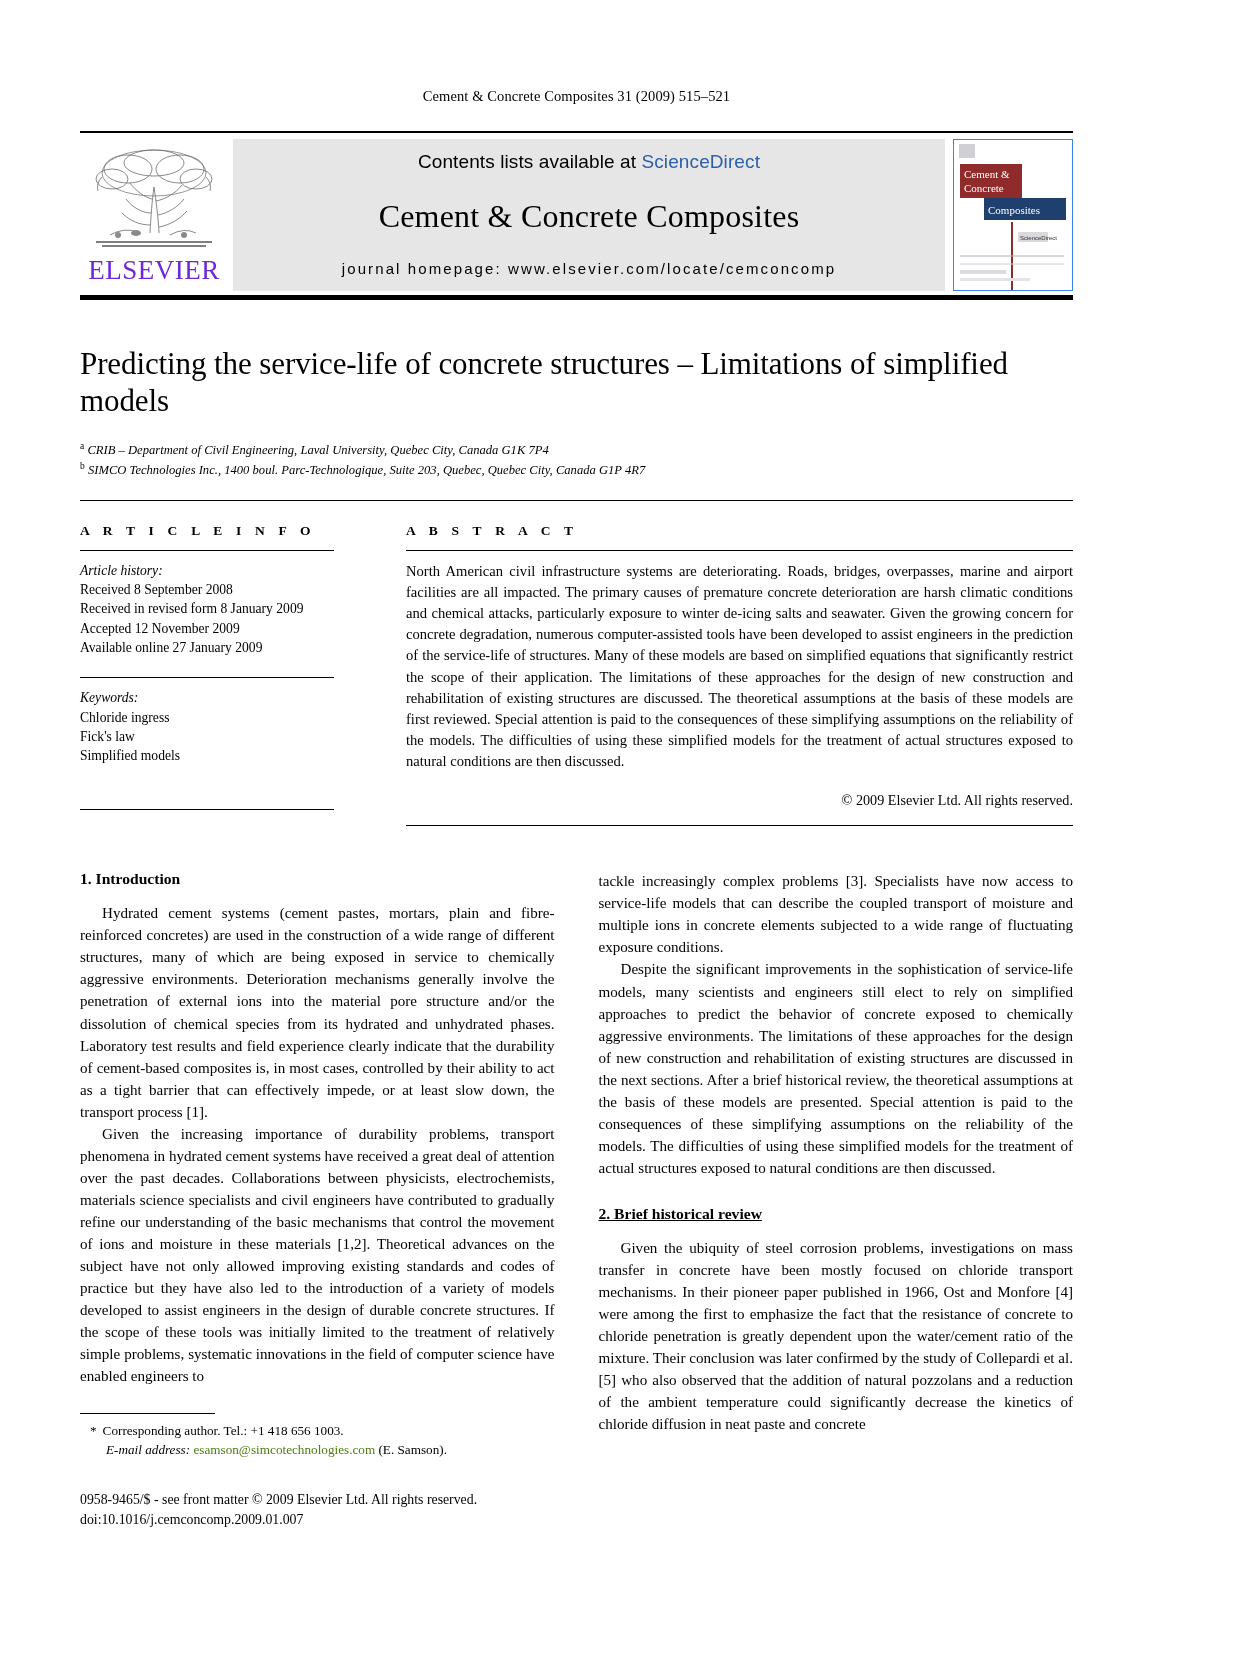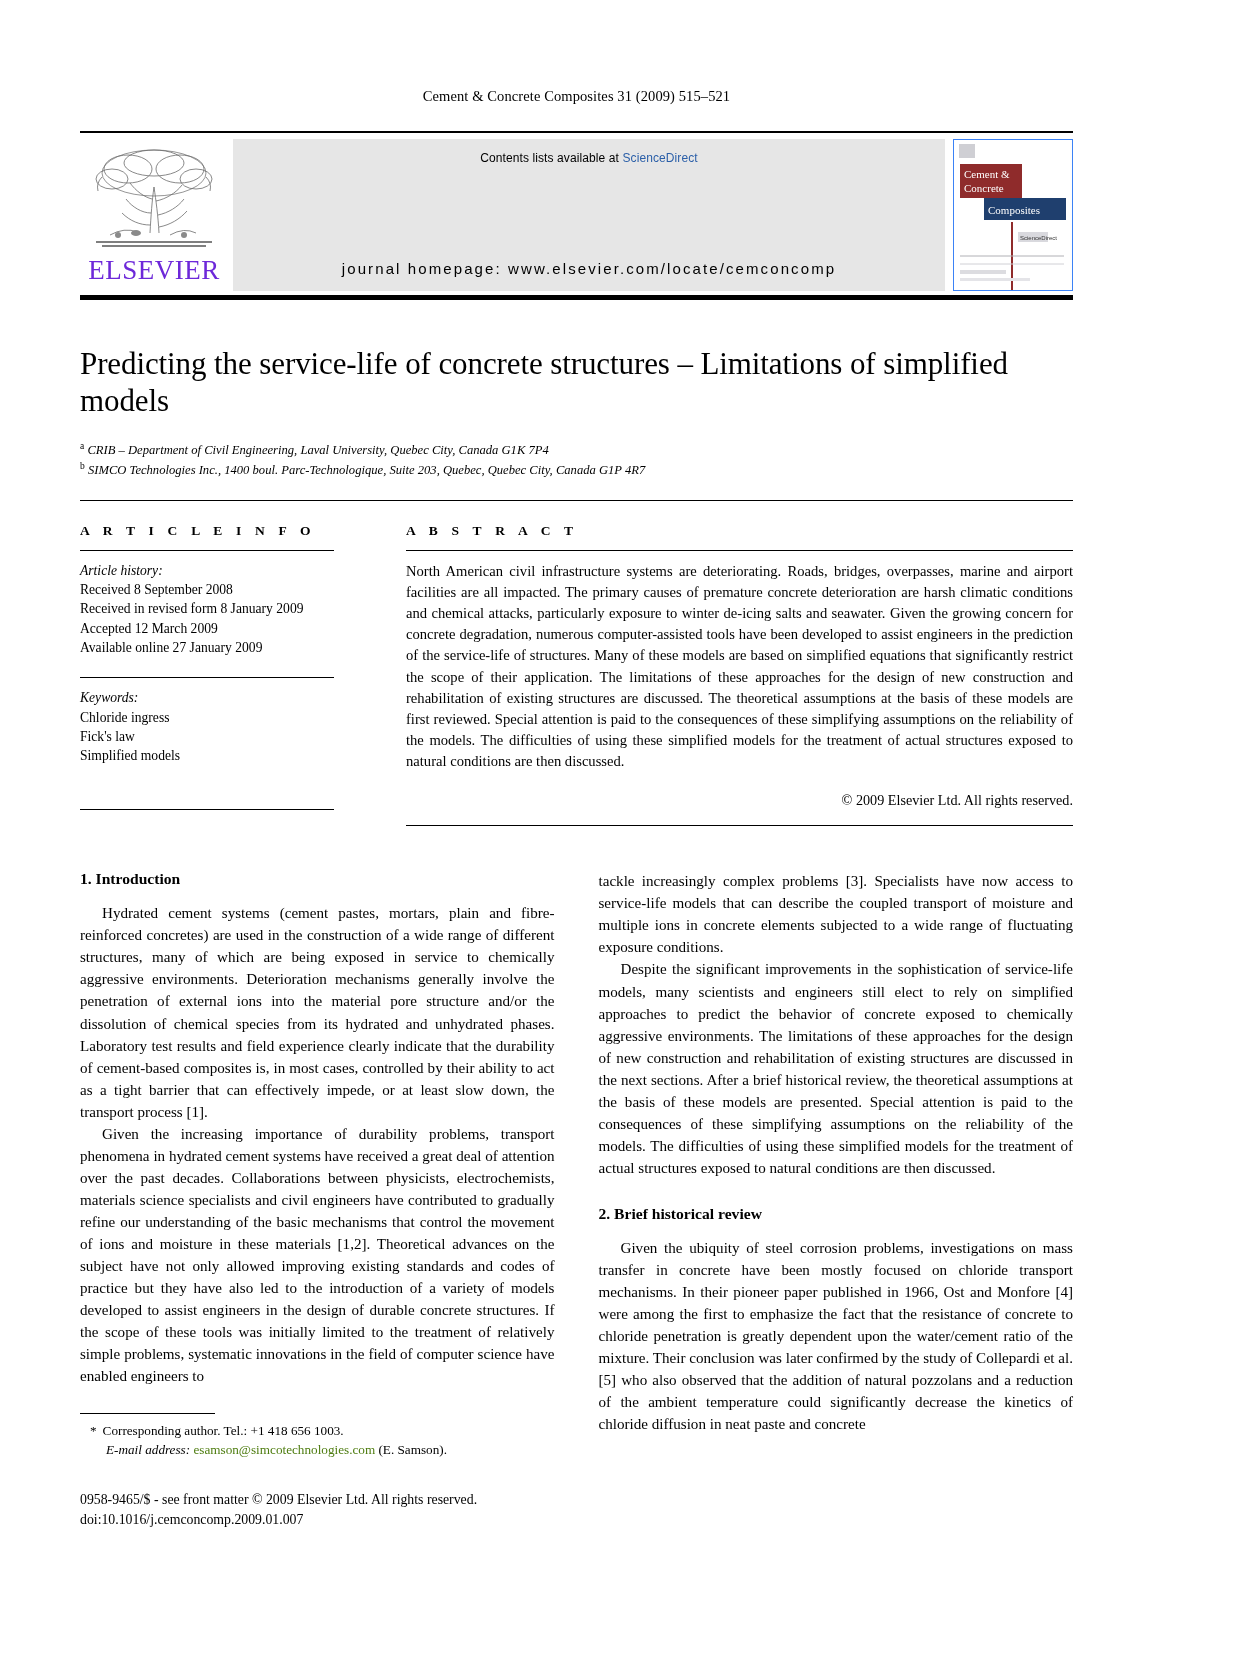--- a/index.html
+++ b/index.html
@@ -67,21 +67,21 @@
     margin-left: 5px;
     margin-right: 8px;
     display: flex;
     flex-direction: column;
     justify-content: space-between;
     align-items: center;
     padding: 12px 0 14px 0;
     box-sizing: border-box;
   }
   .sd-top {
-    font-size: 12px;
+    font-size: 19px;
     font-family: "Liberation Sans", sans-serif;
     letter-spacing: 0.1px;
   }
   .sd-link { color: #2b5fa8; }
   .sd-title {
     font-size: 32px;
     font-family: "Liberation Serif", serif;
     letter-spacing: 0.2px;
   }
   .sd-home {
@@ -186,21 +186,21 @@
   .bcol {
     flex: 1 1 0;
     min-width: 0;
   }
   .h2 {
     font-size: 15.6px;
     font-weight: bold;
     font-family: "Liberation Serif", serif;
     margin: 0 0 14px 0;
   }
-  .h2.spaced { margin-top: 26px; }
+  .h2.spaced { margin-top: 26px; text-decoration: underline; }
   p.body {
     font-size: 15.1px;
     line-height: 1.46;
     text-align: justify;
     margin: 0;
     text-indent: 22px;
     hyphens: none;
   }
   p.body.first { text-indent: 22px; }
 
@@ -266,20 +266,21 @@
           </g>
         </svg>
       </span>
       <div class="elsevier-word">ELSEVIER</div>
     </div>
 
     <div class="sd-panel">
       <div class="sd-top">
         <span>Contents lists available at </span><span class="sd-link">ScienceDirect</span>
       </div>
+      <div class="sd-title">Cement &amp; Concrete Composites</div>
       <div class="sd-home">journal homepage: www.elsevier.com/locate/cemconcomp</div>
     </div>
 
     <div class="cover-block">
       <svg width="116" height="150" viewBox="0 0 116 150" aria-hidden="true">
         <rect x="0" y="0" width="116" height="150" fill="#ffffff"></rect>
         <rect x="5" y="4" width="16" height="14" fill="#cfcfd4"></rect>
         <rect x="6" y="24" width="62" height="34" fill="#8f2b2b"></rect>
         <text x="10" y="38" font-family="Liberation Serif, serif" font-size="11" fill="#ffffff">Cement &amp;</text>
         <text x="10" y="52" font-family="Liberation Serif, serif" font-size="11" fill="#ffffff">Concrete</text>
@@ -309,21 +310,21 @@
 
   <div class="info-row">
 
     <div class="col-info">
       <div class="sec-label">A R T I C L E    I N F O</div>
       <div class="thin-rule"></div>
       <div class="meta-block">
         <div class="meta-head">Article history:</div>
         <div>Received 8 September 2008</div>
         <div>Received in revised form 8 January 2009</div>
-        <div>Accepted 12 March 2009</div>
+        <div>Accepted 12 November 2009</div>
         <div>Available online 27 January 2009</div>
       </div>
       <div class="thin-rule" style="margin-top:20px"></div>
       <div class="meta-block">
         <div class="meta-head">Keywords:</div>
         <div>Chloride ingress</div>
         <div>Fick's law</div>
         <div>Simplified models</div>
       </div>
       <div class="info-rule-bottom" style="margin-top:44px"></div>

